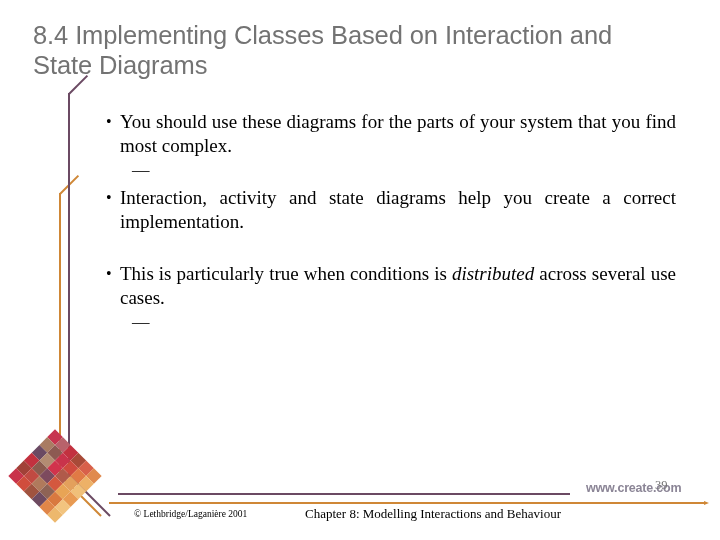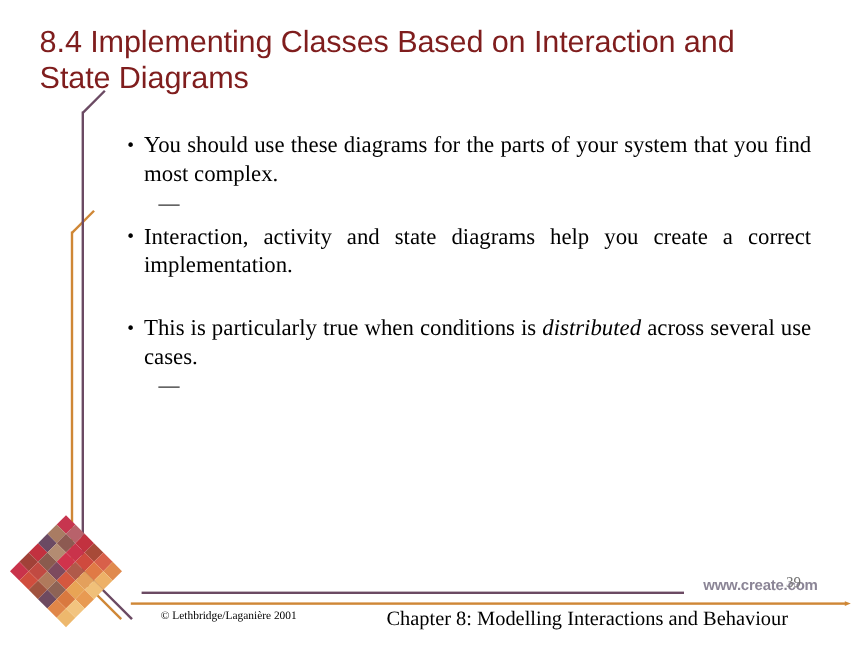--- a/index.html
+++ b/index.html
@@ -18,21 +18,21 @@
 
   
   #slide-title {
     position: absolute;
     left: 33px;
     top: 20px;
     width: 640px;
     font-family: "Liberation Sans", "DejaVu Sans", sans-serif;
     font-size: 25.5px;
     line-height: 30px;
-    color: #7f1d1d;
+    color: #737373;
     letter-spacing: -0.1px;
   }
 
   
   .vrule {
     position: absolute;
     width: 2px;
   }
   #vrule-purple {
     left: 68px;
@@ -182,23 +182,23 @@
   #footer-copyright {
     position: absolute;
     left: 134px;
     top: 509px;
     font-size: 9.5px;
     color: #000000;
     white-space: nowrap;
   }
   #footer-chapter {
     position: absolute;
-    left: 322px;
+    left: 305px;
     top: 506px;
-    font-size: 17px;
+    font-size: 13px;
     color: #000000;
     white-space: nowrap;
   }
   #footer-pagenum {
     position: absolute;
     left: 655px;
     top: 478px;
     font-size: 12.5px;
     color: #737373;
   }

